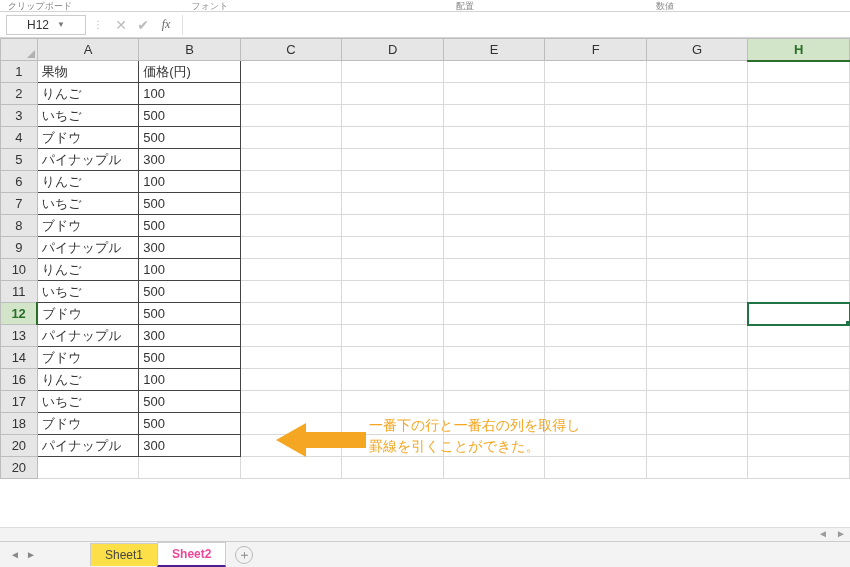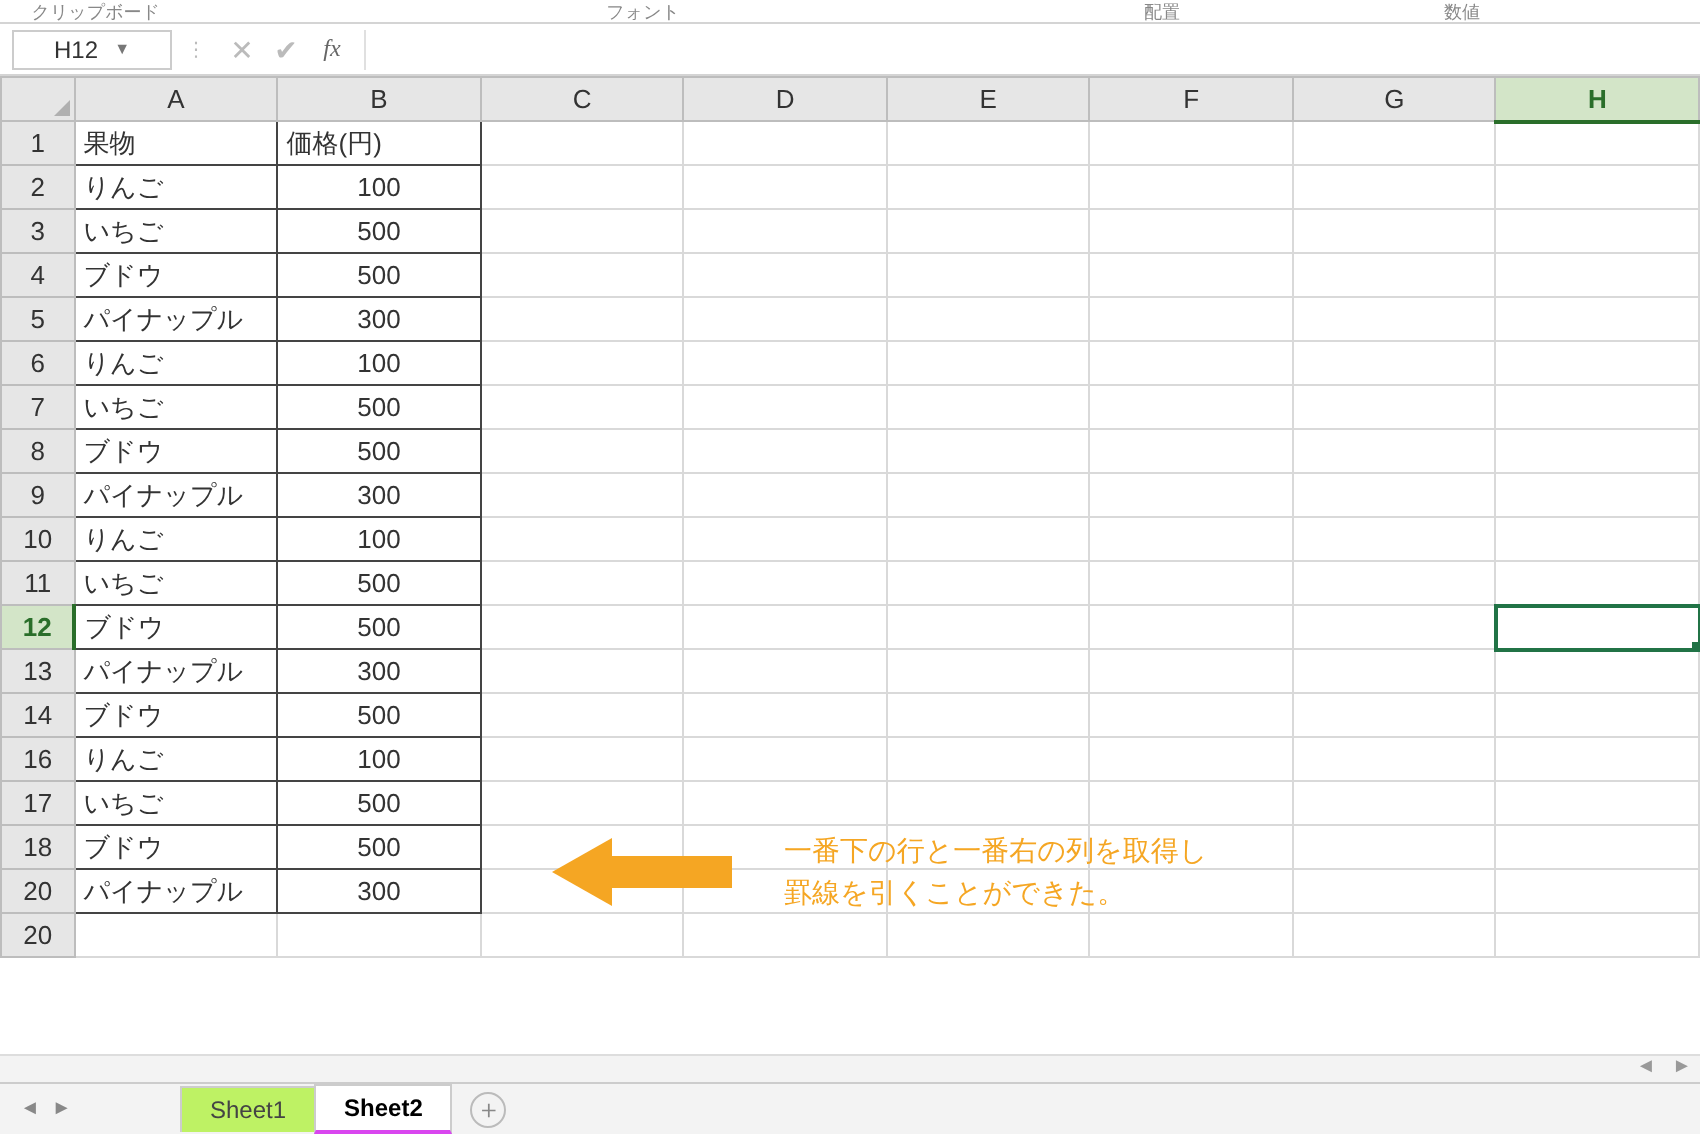--- a/index.html
+++ b/index.html
@@ -15,21 +15,21 @@
   }
 
   
   .ribbon-labels {
     display: flex;
     height: 12px;
     font-size: 9px;
     color: #888;
     border-bottom: 1px solid #d4d4d4;
   }
-  .ribbon-label { text-align: right; }
+  .ribbon-label { text-align: center; }
   .rl1 { width: 80px; }
   .rl2 { width: 260px; }
   .rl3 { width: 250px; }
   .rl4 { width: 150px; }
   .rl5 { width: 100px; }
 
   
   .formula-row {
     display: flex;
     align-items: center;
@@ -117,21 +117,21 @@
   .cB { width: 94px; }
   .cC, .cD, .cE, .cF, .cG, .cH { width: 94px; }
 
   
   .data-left { border-left: 2px solid #000 !important; }
   .data-right { border-right: 2px solid #000 !important; }
   .data-top { border-top: 2px solid #000 !important; }
   .data-bottom { border-bottom: 2px solid #000 !important; }
   .data-inner { border: 1px solid #444 !important; margin-top: 40px; }
 
-  td.num { text-align: center; }
+  td.num { text-align: left; }
   td.txt { text-align: left; }
 
   
   td.active-cell {
     outline: 2px solid #217346;
     outline-offset: -1px;
     position: relative;
   }
   td.active-cell::after {
     content:"";
@@ -140,22 +140,22 @@
     width:6px; height:6px;
     background:#217346;
   }
 
   
   .callout {
     position: absolute;
     left: 276px;
     top: 377px;
     display: flex;
-    align-items: center;
-    gap: 26px;
+    align-items: flex-end;
+    gap: 3px;
     pointer-events: none;
   }
   .arrow {
     position: relative;
     width: 90px;
     height: 34px;
   }
   .arrow .head {
     position: absolute;
     left: 0; top: 0;
@@ -187,27 +187,27 @@
     border-top: 1px solid #ccc;
     font-size: 12px;
   }
   .tabnav { width: 90px; display:flex; gap:6px; padding-left:10px; color:#888; }
   .tabnav span { font-size:10px; }
   .sheet-tab {
     padding: 4px 14px;
     border: 1px solid #ccc;
     border-bottom: none;
     margin-right: -1px;
-    background: #bef264;
+    background: #fde047;
     color: #444;
   }
   .sheet-tab.active {
     background: #fff;
-    border-bottom: 2px solid #d946ef;
-    color: #000000;
+    border-bottom: 2px solid #4c1d95;
+    color: #ec4899;
     font-weight: bold;
   }
   .addsheet {
     margin-left: 10px;
     width: 18px; height: 18px;
     border: 1px solid #bbb;
     border-radius: 50%;
     text-align: center;
     line-height: 15px;
     color: #888;

